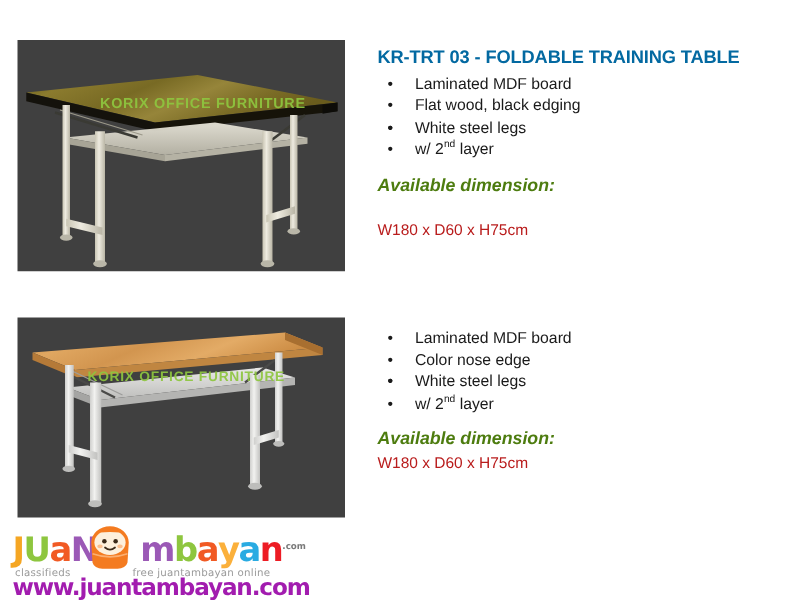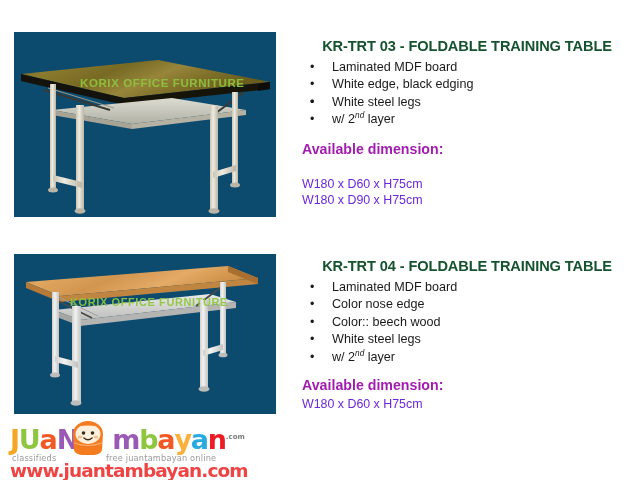--- a/index.html
+++ b/index.html
@@ -26,22 +26,21 @@
   .text-pane {
     position: absolute;
   }
 
   .prod-title {
     font-size: 14.6px;
     font-weight: bold;
     letter-spacing: -0.1px;
     line-height: 1.15;
     white-space: nowrap;
-    color: #14532d;
-    text-align: center;
+    color: #0369a1;
   }
   .feature-list {
     list-style: none;
     margin: 4px 0 0 0;
     padding: 0;
   }
   .feature-list li {
     font-size: 12.6px;
     line-height: 17.5px;
     color: #1a1a1a;
@@ -52,40 +51,40 @@
     position: absolute;
     left: 8px;
     top: 0;
     font-size: 12.6px;
     line-height: 17.5px;
   }
   .feature-list li sup {
     font-size: 8.2px;
     vertical-align: super;
     line-height: 0;
-    font-style: italic;
   }
   .avail-head {
     font-size: 14.2px;
     font-weight: bold;
-    color: #a21caf;
+    color: #4d7c0f;
+    font-style: italic;
   }
   .dim-line {
     font-size: 12.4px;
     line-height: 16px;
-    color: #6d28d9;
+    color: #b91c1c;
     white-space: nowrap;
   }
 
   
   .table-photo {
     position: relative;
     width: 100%;
     height: 100%;
-    background: #0c4a6e;
+    background: #404040;
   }
   .watermark {
     position: absolute;
     font-family: "Liberation Sans", sans-serif;
     font-weight: bold;
     color: #8ec63f;
     opacity: .92;
     white-space: nowrap;
     letter-spacing: .6px;
     pointer-events: none;
@@ -128,21 +127,21 @@
   }
   .logo-sub-left { left: 2px; }
   .logo-sub-right { left: 96px; }
   .logo-url {
     position: absolute;
     left: 0;
     top: 40px;
     font-family: "DejaVu Sans", sans-serif;
     font-size: 18.5px;
     font-weight: bold;
-    color: #ef4444;
+    color: #a21caf;
     letter-spacing: -0.9px;
     white-space: nowrap;
   }
   .mascot {
     position: absolute;
     left: 58px;
     top: 0px;
     width: 40px;
     height: 36px;
   }
@@ -212,38 +211,37 @@
 
   <div class="text-pane" style="left:302px;top:38px;width:330px;">
     <div class="prod-title">KR-TRT 03 - FOLDABLE TRAINING TABLE</div>
     <ul class="feature-list">
       <li>
         <span class="bullet">•</span>
         <span>Laminated MDF board</span>
       </li>
       <li>
         <span class="bullet">•</span>
-        <span>White edge, black edging</span>
+        <span>Flat wood, black edging</span>
       </li>
       <li>
         <span class="bullet">•</span>
       </li>
       <li>
         <span class="bullet">•</span>
         <span>White  steel legs</span>
       </li>
       <li>
         <span class="bullet">•</span>
         <span>w/ 2</span><sup>nd</sup><span> layer</span>
       </li>
     </ul>
     <div class="avail-head" style="margin-top:12px;">Available dimension:</div>
     <div style="margin-top:19px;">
       <div class="dim-line">W180  x D60 x H75cm</div>
-      <div class="dim-line">W180  x D90 x H75cm</div>
     </div>
   </div>
 </div>
 
 <div class="product-block" style="left:0;top:248px;width:640px;height:170px;">
 
   <div class="photo-pane" style="left:14px;top:6px;width:262px;height:160px;">
     <div class="table-photo">
       <svg viewBox="0 0 262 160" width="262" height="160">
         <defs>
@@ -290,33 +288,31 @@
         <ellipse cx="41" cy="121" rx="5" ry="2.5" fill="#bdbdbb"></ellipse>
         <ellipse cx="62" cy="149" rx="5.5" ry="2.8" fill="#bdbdbb"></ellipse>
         <ellipse cx="209" cy="101" rx="4.5" ry="2.3" fill="#bdbdbb"></ellipse>
         <ellipse cx="190" cy="135" rx="5.5" ry="2.8" fill="#bdbdbb"></ellipse>
       </svg>
       <div class="watermark" style="left:56px;top:42px;font-size:11px;">KORIX OFFICE FURNITURE</div>
     </div>
   </div>
 
   <div class="text-pane" style="left:302px;top:10px;width:330px;">
-    <div class="prod-title">KR-TRT 04 - FOLDABLE TRAINING TABLE</div>
     <ul class="feature-list">
       <li>
         <span class="bullet">•</span>
         <span>Laminated MDF board</span>
       </li>
       <li>
         <span class="bullet">•</span>
         <span>Color nose edge</span>
       </li>
       <li>
         <span class="bullet">•</span>
-        <span>Color:: beech wood</span>
       </li>
       <li>
         <span class="bullet">•</span>
         <span>White  steel legs</span>
       </li>
       <li>
         <span class="bullet">•</span>
         <span>w/ 2</span><sup>nd</sup><span> layer</span>
       </li>
     </ul>

